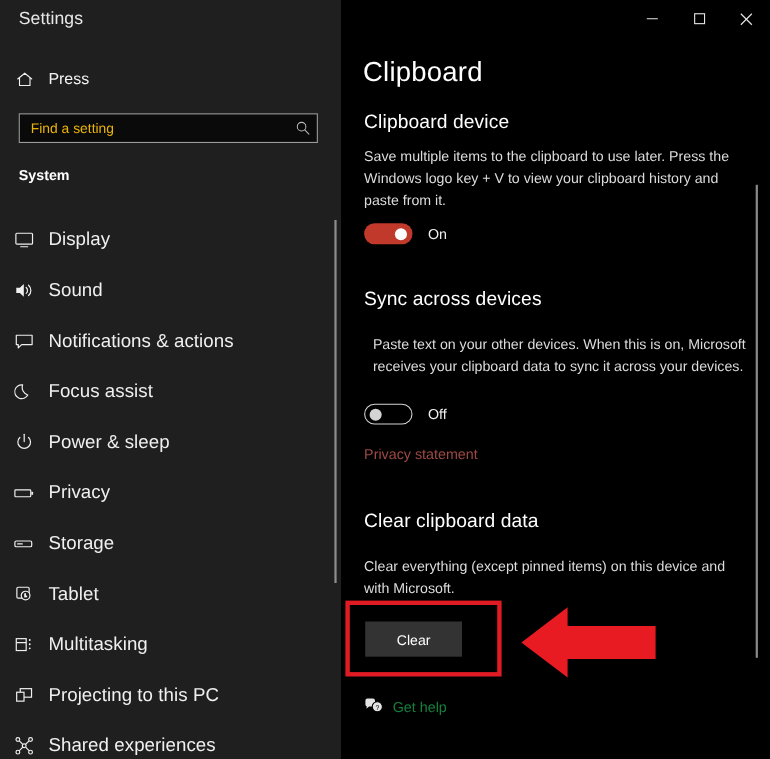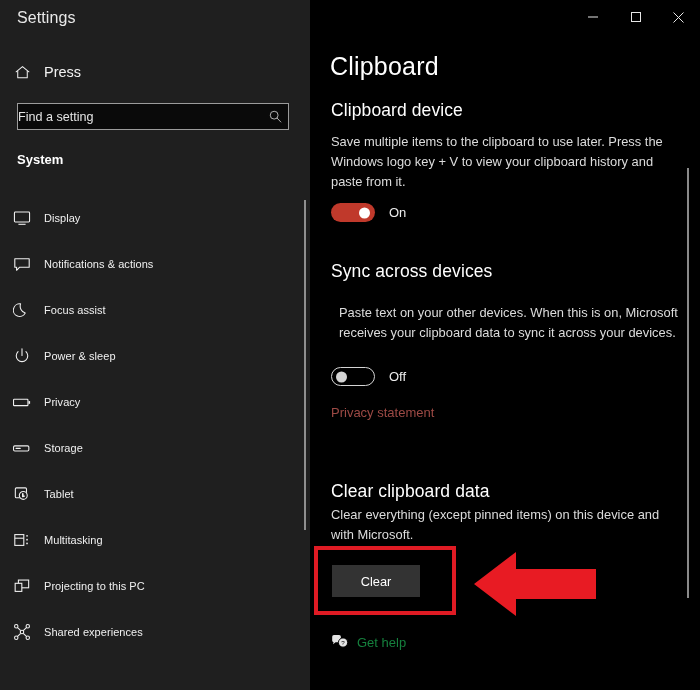--- a/index.html
+++ b/index.html
@@ -53,22 +53,23 @@
     position: absolute;
     left: 17px; top: 103px;
     width: 272px; height: 27px;
     background: #0a0a0a;
     border: 1px solid #9b9b9b;
     display: flex;
     align-items: center;
   }
   #search-box .ph {
     flex: 1;
+    padding-left: 10px;
     font-size: 12.6px;
-    color: #e5e5e5;
+    color: #eab308;
   }
   #search-box .mag {
     width: 26px;
     display: flex; justify-content: center; align-items: center;
   }
 
   .section-head {
     position: absolute;
     left: 17px; top: 152px;
     font-size: 13px;
@@ -89,21 +90,21 @@
     cursor: default;
   }
   .nav-item .ic {
     width: 44px;
     min-width: 44px;
     display: flex;
     justify-content: center;
     align-items: center;
   }
   .nav-item .lbl {
-    font-size: 11px;
+    font-size: 17px;
     color: #f0f0f0;
     letter-spacing: .05px;
   }
 
   #sidebar-scrollbar {
     position: absolute;
     left: 303px; top: 200px;
     width: 4px; height: 330px;
   }
   #sidebar-scrollbar .thumb {
@@ -278,20 +279,30 @@
 
     <div id="navlist">
         <div class="nav-item">
           <span class="ic">
             <svg width="18" height="18" viewBox="0 0 20 20">
               <rect x="1.6" y="3.4" width="16.8" height="11" rx="1" fill="none" stroke="#f0f0f0" stroke-width="1.2"></rect>
               <line x1="6" y1="17" x2="14" y2="17" stroke="#f0f0f0" stroke-width="1.2"></line>
             </svg>
           </span>
           <span class="lbl">Display</span>
+        </div>
+        <div class="nav-item">
+          <span class="ic">
+            <svg width="18" height="18" viewBox="0 0 20 20">
+              <path d="M2 7.4 L5.6 7.4 L9.6 3.6 L9.6 16.4 L5.6 12.6 L2 12.6 Z" fill="#f0f0f0"></path>
+              <path d="M12 7 A4 4 0 0 1 12 13" fill="none" stroke="#f0f0f0" stroke-width="1.2" stroke-linecap="round"></path>
+              <path d="M14.4 4.8 A7 7 0 0 1 14.4 15.2" fill="none" stroke="#f0f0f0" stroke-width="1.2" stroke-linecap="round"></path>
+            </svg>
+          </span>
+          <span class="lbl">Sound</span>
         </div>
         <div class="nav-item">
           <span class="ic">
             <svg width="18" height="18" viewBox="0 0 20 20">
               <path d="M2 4.2 L18 4.2 L18 13.6 L7.4 13.6 L4 17 L4 13.6 L2 13.6 Z" fill="none" stroke="#f0f0f0" stroke-width="1.2" stroke-linejoin="round"></path>
             </svg>
           </span>
           <span class="lbl">Notifications &amp; actions</span>
         </div>
         <div class="nav-item">
@@ -418,21 +429,21 @@
     <div class="sec-head" style="top:261px;">Sync across devices</div>
     <div class="body-text" style="top:303px;margin-left:8px;">Paste text on your other devices. When this is on, Microsoft receives your clipboard data to sync it across your devices.</div>
     <div class="toggle" style="left:21px; top:367px;">
       <span class="sw off">
           <span class="knob"></span>
         </span>
       <span class="state">Off</span>
     </div>
     <div class="link-red" style="top:405px;">Privacy statement</div>
 
-    <div class="sec-head" style="top:481px;">Clear clipboard data</div>
+    <div class="sec-head" style="top:463px;">Clear clipboard data</div>
     <div class="body-text" style="top:505px;">Clear everything (except pinned items) on this device and with Microsoft.</div>
 
     <div id="gethelp-row">
       <span class="ic">
         <svg width="18" height="16" viewBox="0 0 20 18">
           <path d="M1.2 3.2 A2 2 0 0 1 3.2 1.2 L9 1.2 A2 2 0 0 1 11 3.2 L11 7.2 A2 2 0 0 1 9 9.2 L5 9.2 L2.2 11.6 L2.6 9.2 L3.2 9.2 A2 2 0 0 1 1.2 7.2 Z" fill="#e4e4e4"></path>
           <circle cx="13.4" cy="9.6" r="5.2" fill="#e4e4e4" stroke="#000000" stroke-width="1.1"></circle>
           <text x="13.4" y="12.5" font-size="7" font-family="Liberation Sans, sans-serif" fill="#000000" text-anchor="middle">?</text>
         </svg>
       </span>

